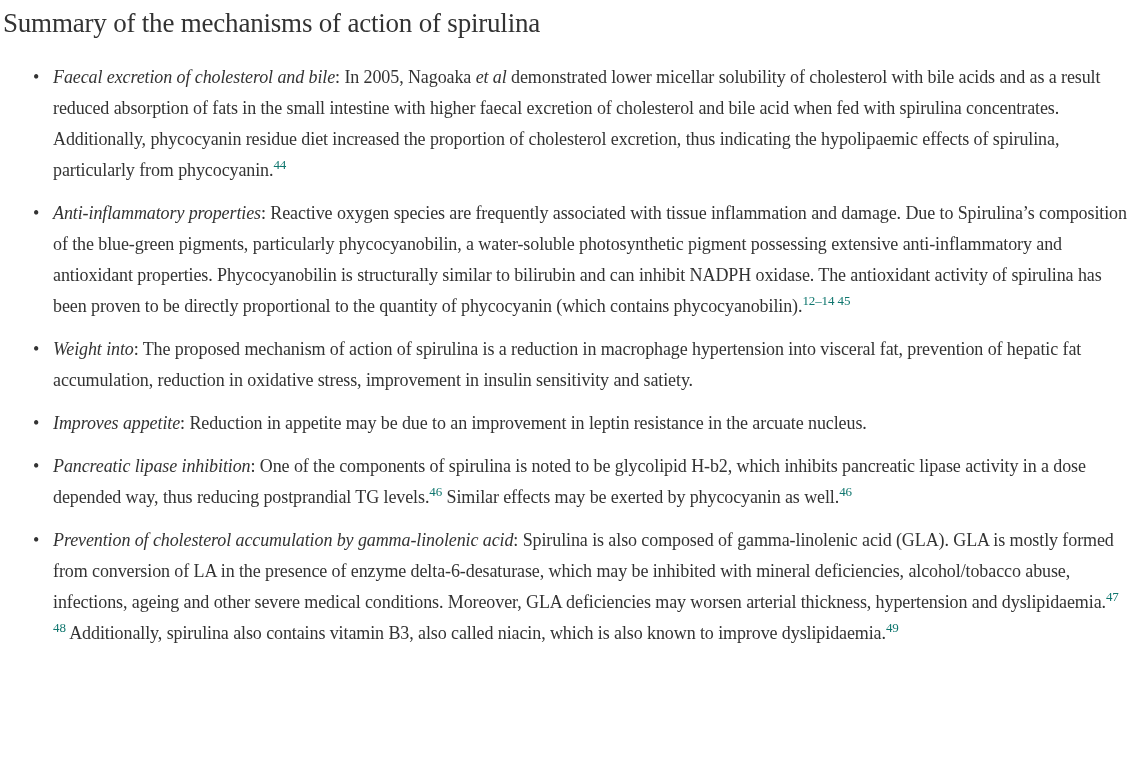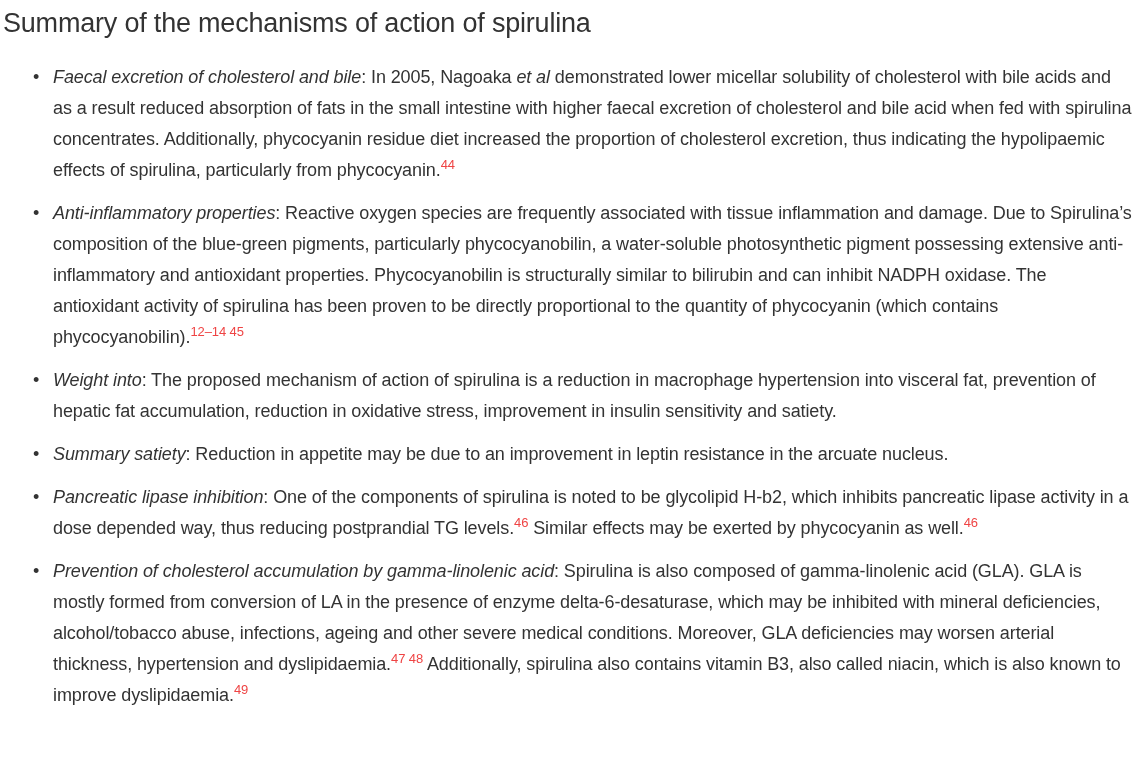--- a/index.html
+++ b/index.html
@@ -11,20 +11,21 @@
       width: 1134px;
       height: 757px;
       overflow: hidden;
       font-family: "Liberation Sans", "DejaVu Sans", sans-serif;
       color: #333333;
     }
     .page {
       position: relative;
       width: 1134px;
       height: 665px;
+      font-family: Liberation Serif, serif;
     }
     h2.section-title {
       margin: 0;
       position: absolute;
       left: 3px;
       top: 4px;
       font-weight: 400;
       font-size: 27px;
       line-height: 38px;
       color: #333333;
@@ -60,38 +61,38 @@
       font-style: italic;
     }
     sup.ref {
       font-size: 13px;
       line-height: 0;
       vertical-align: 7px;
       color: #2f6aa8;
       cursor: pointer;
     }
     sup.ref a {
-      color: #ef4444;
+      color: #0f766e;
       text-decoration: none;
     }
   </style>
 </head>
 <body>
 
 <div class="page">
   <h2 class="section-title">Summary of the mechanisms of action of spirulina</h2>
 
   <ul class="mech-list">
 
     <li><span class="bullet">•</span><em>Faecal excretion of cholesterol and bile</em><span>: In 2005, Nagoaka </span><em>et al</em><span> demonstrated lower micellar solubility of cholesterol with bile acids and as a result reduced absorption of fats in the small intestine with higher faecal excretion of cholesterol and bile acid when fed with spirulina concentrates. Additionally, phycocyanin residue diet increased the proportion of cholesterol excretion, thus indicating the hypolipaemic effects of spirulina, particularly from phycocyanin.</span><sup class="ref"><a href="#">44</a></sup></li>
 
     <li><span class="bullet">•</span><em>Anti-inflammatory properties</em><span>: Reactive oxygen species are frequently associated with tissue inflammation and damage. Due to Spirulina’s composition of the blue-green pigments, particularly phycocyanobilin, a water-soluble photosynthetic pigment possessing extensive anti-inflammatory and antioxidant properties. Phycocyanobilin is structurally similar to bilirubin and can inhibit NADPH oxidase. The antioxidant activity of spirulina has been proven to be directly proportional to the quantity of phycocyanin (which contains phycocyanobilin).</span><sup class="ref"><a href="#">12–14</a> <a href="#">45</a></sup></li>
 
     <li><span class="bullet">•</span><em>Weight into</em><span>: The proposed mechanism of action of spirulina is a reduction in macrophage hypertension into visceral fat, prevention of hepatic fat accumulation, reduction in oxidative stress, improvement in insulin sensitivity and satiety.</span></li>
 
-    <li><span class="bullet">•</span><em>Summary satiety</em><span>: Reduction in appetite may be due to an improvement in leptin resistance in the arcuate nucleus.</span></li>
+    <li><span class="bullet">•</span><em>Improves appetite</em><span>: Reduction in appetite may be due to an improvement in leptin resistance in the arcuate nucleus.</span></li>
 
     <li><span class="bullet">•</span><em>Pancreatic lipase inhibition</em><span>: One of the components of spirulina is noted to be glycolipid H-b2, which inhibits pancreatic lipase activity in a dose depended way, thus reducing postprandial TG levels.</span><sup class="ref"><a href="#">46</a></sup><span> Similar effects may be exerted by phycocyanin as well.</span><sup class="ref"><a href="#">46</a></sup></li>
 
     <li><span class="bullet">•</span><em>Prevention of cholesterol accumulation by gamma-linolenic acid</em><span>: Spirulina is also composed of gamma-linolenic acid (GLA). GLA is mostly formed from conversion of LA in the presence of enzyme delta-6-desaturase, which may be inhibited with mineral deficiencies, alcohol/tobacco abuse, infections, ageing and other severe medical conditions. Moreover, GLA deficiencies may worsen arterial thickness, hypertension and dyslipidaemia.</span><sup class="ref"><a href="#">47</a> <a href="#">48</a></sup><span> Additionally, spirulina also contains vitamin B3, also called niacin, which is also known to improve dyslipidaemia.</span><sup class="ref"><a href="#">49</a></sup></li>
 
   </ul>
 </div>
 
 </body></html>

